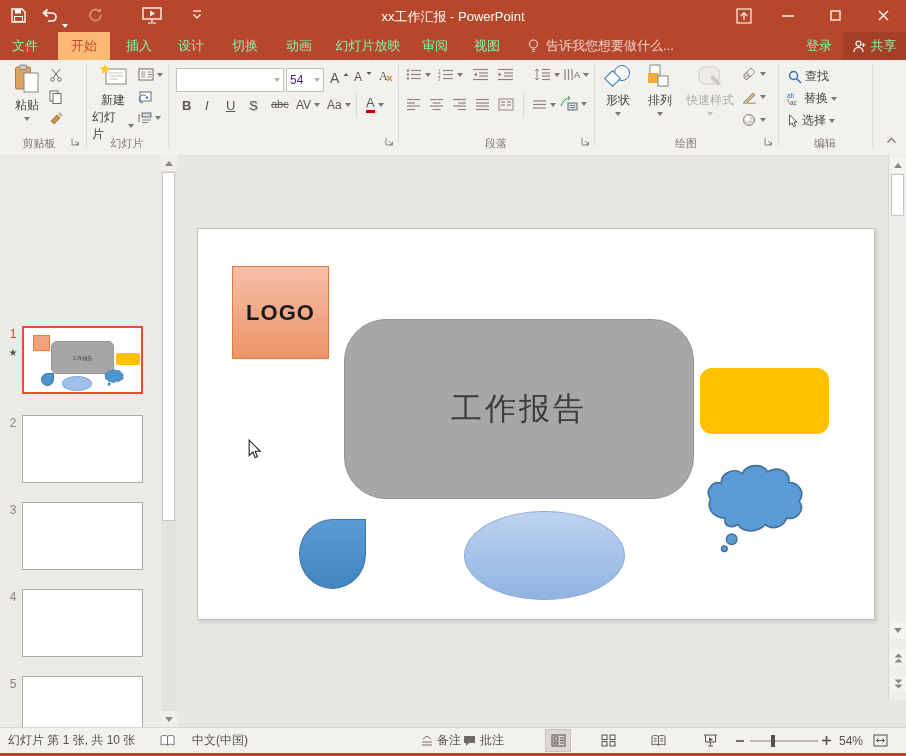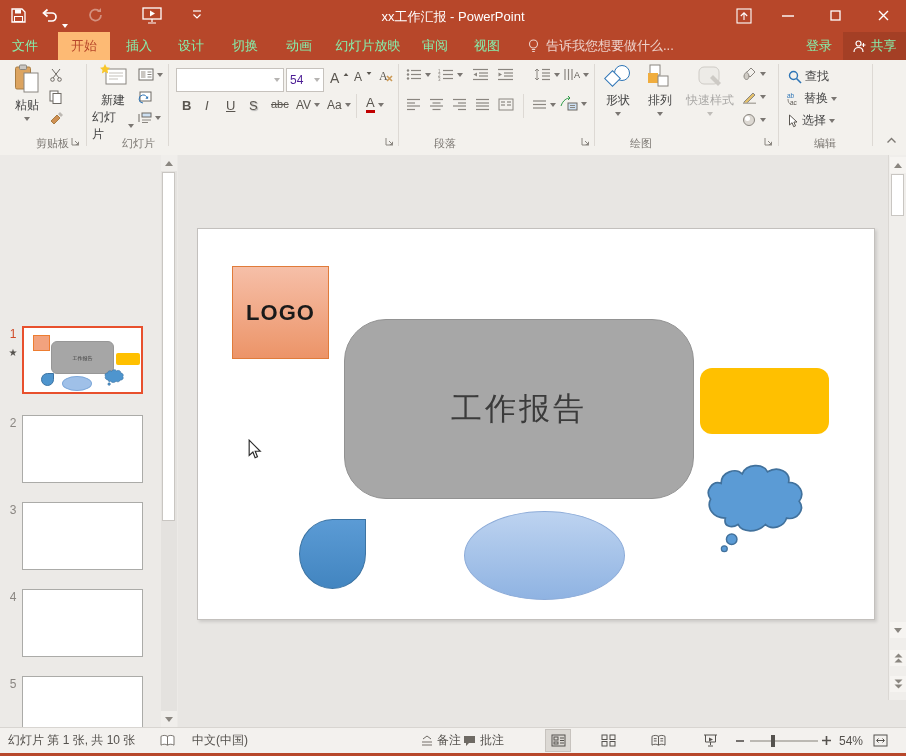--- a/index.html
+++ b/index.html
@@ -15,21 +15,21 @@
   .tabrow{left:0;top:32px;width:906px;height:28px;background:#B7472A;}
   .tab{position:absolute;top:0;height:28px;display:flex;align-items:center;justify-content:center;
        color:#86efac;font-size:13px;}
   .tab.active{background:#fdba74;color:#B7472A;}
   .tellme{position:absolute;top:0;height:28px;display:flex;align-items:center;gap:6px;
           color:rgba(255,255,255,.75);font-size:13px;}
   .share-box{background:rgba(0,0,0,.10);}
   
   .ribbon{left:0;top:60px;width:906px;height:95px;background:#f3f1ed;border-bottom:1px solid #d2cfca;}
   .gsep{position:absolute;top:4px;width:1px;height:82px;background:#ddd9d4;}
-  .glabel{position:absolute;top:76px;height:16px;font-size:11px;color:#7d7974;text-align:left;padding-left:36px;}
+  .glabel{position:absolute;top:76px;height:16px;font-size:11px;color:#7d7974;text-align:center;}
   .launcher{position:absolute;top:77px;width:12px;height:12px;}
   .bigbtn{position:absolute;display:flex;flex-direction:column;align-items:center;color:#444;font-size:12px;}
   .smbtn{position:absolute;display:flex;align-items:center;gap:3px;color:#444;font-size:12px;}
   .caret{display:inline-block;width:0;height:0;border-left:3px solid transparent;
          border-right:3px solid transparent;border-top:4px solid #7a7672;}
   .combo{position:absolute;background:#fff;border:1px solid #c6c2bd;display:flex;align-items:center;}
   .combo .caret{margin-left:auto;margin-right:3px;opacity:.55;}
   .combo input{border:none;outline:none;width:100%;font-size:12px;padding:0 3px;background:transparent;
                font-family:"Liberation Sans","DejaVu Sans",sans-serif;}
   .fsz input{color:#4c1d95;}

